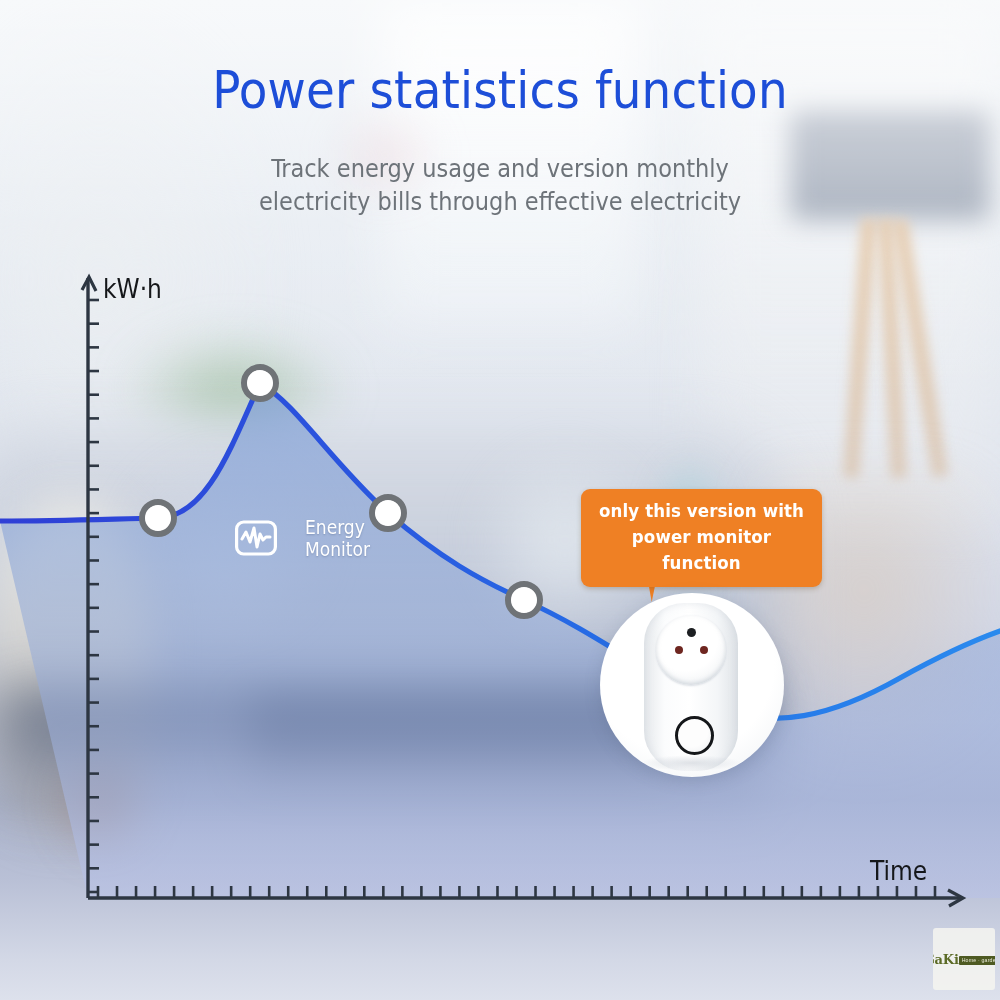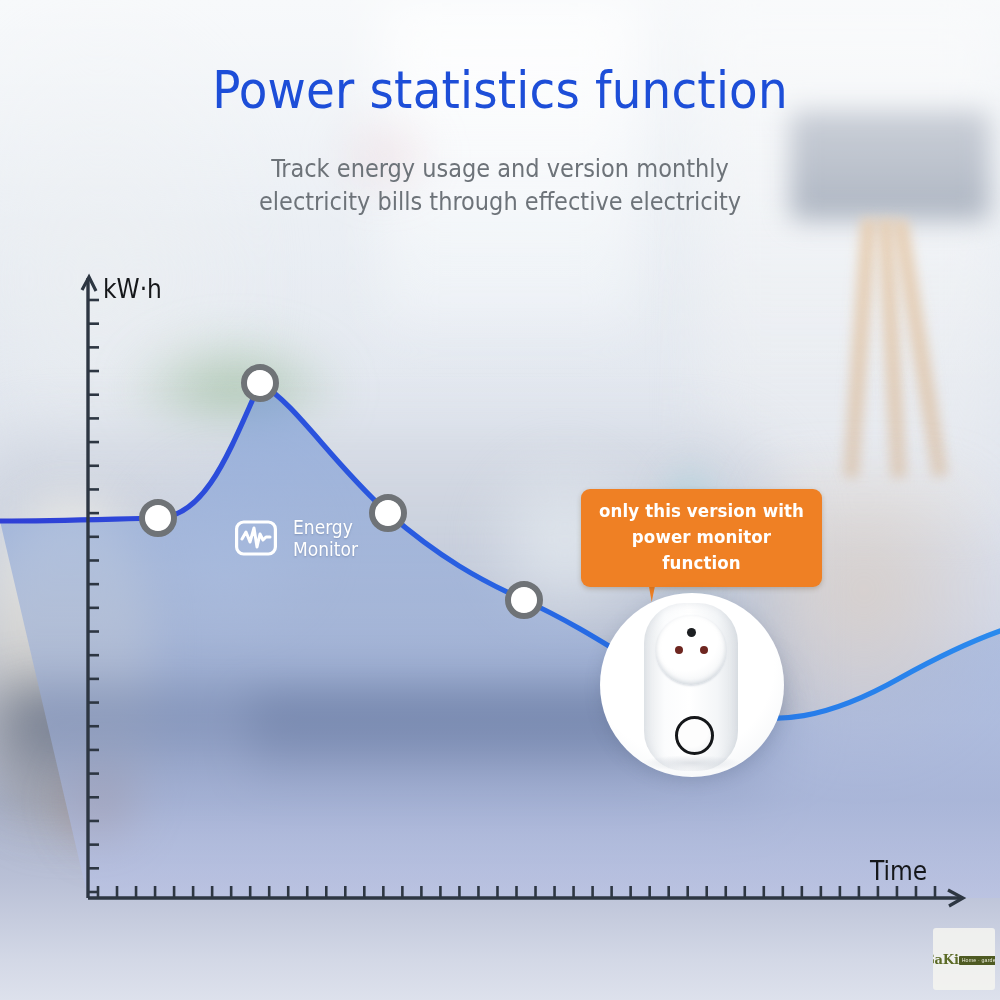--- a/index.html
+++ b/index.html
@@ -126,21 +126,21 @@
   
   #chart{position:absolute;left:0;top:0;width:1000px;height:1000px;}
   .axis-label{
     position:absolute;font-size:26px;color:#15171a;
     font-family:"DejaVu Sans Condensed","Liberation Sans",sans-serif;
   }
   #ylabel{left:103px;top:274px;text-align:center;}
   #xlabel{left:870px;top:856px;}
 
   
-  .em-badge{position:absolute;left:234px;top:516px;display:flex;align-items:center;gap:15px;}
+  .em-badge{position:absolute;left:234px;top:516px;display:flex;align-items:center;gap:27px;}
   .em-text{
     color:#fff;font-size:19px;line-height:22px;
     font-family:"DejaVu Sans Condensed","Liberation Sans",sans-serif;
     text-shadow:0 1px 2px rgba(60,80,120,.35);
   }
 
   
   .callout{
     position:absolute;left:581px;top:489px;width:241px;
     background:#ef8024;border-radius:9px;

